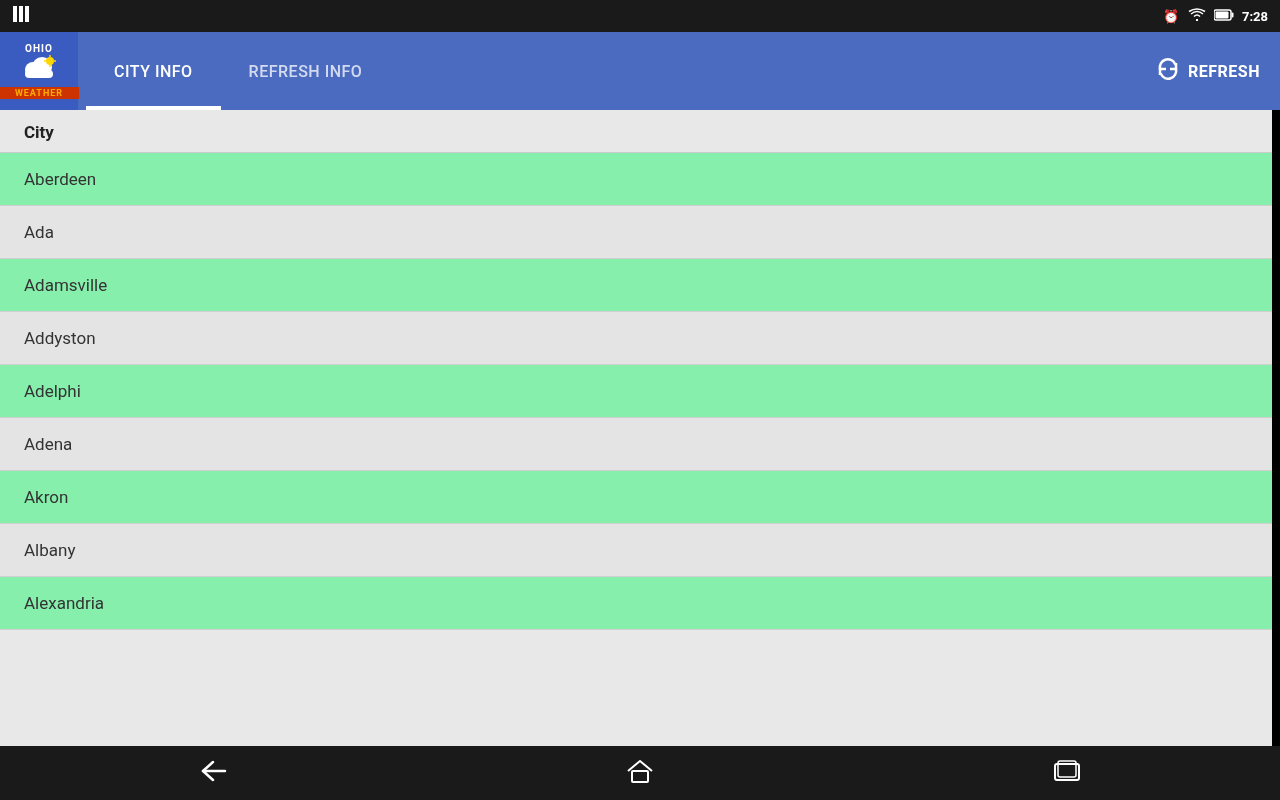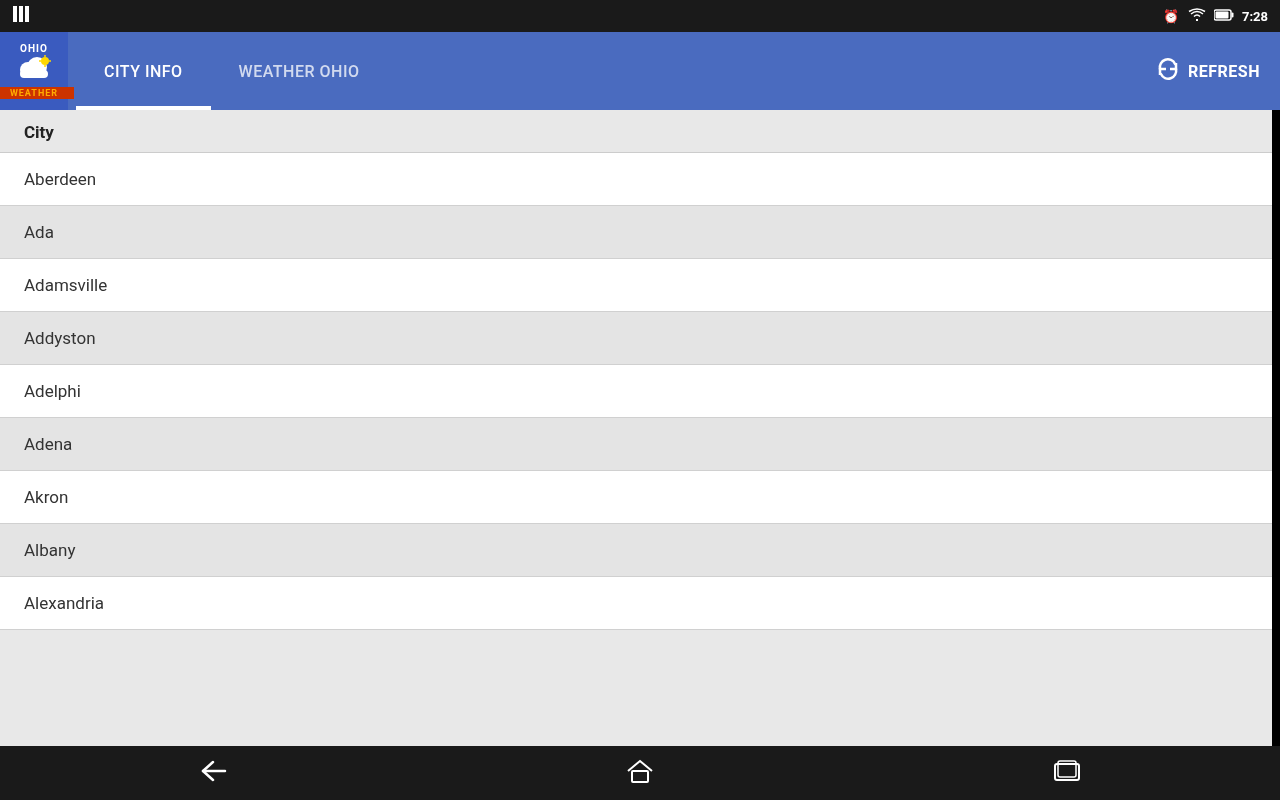--- a/index.html
+++ b/index.html
@@ -23,21 +23,21 @@
     
     .app-bar {
       width: 1280px;
       height: 78px;
       background: #4a6bbf;
       display: flex;
       align-items: center;
       padding: 0 0;
     }
     .app-logo {
-      width: 68px;
+      width: 78px;
       height: 78px;
       background: #3a5bbf;
       display: flex;
       flex-direction: column;
       align-items: center;
       justify-content: center;
       flex-shrink: 0;
     }
     .logo-top {
       font-size: 10px;
@@ -124,21 +124,21 @@
       border-bottom: 1px solid #ccc;
     }
 
     
     .city-list { background: #e8e8e8; }
     .city-row {
       padding: 16px 24px;
       font-size: 17px;
       color: #333;
       border-bottom: 1px solid #d0d0d0;
-      background: #ffffff;
+      background: #86efac;
       cursor: pointer;
     }
     .city-row:nth-child(even) {
       background: #e4e4e4;
     }
 
     
     .nav-bar {
       width: 1280px;
       height: 54px;
@@ -211,21 +211,21 @@
       </svg>
     </span>
     <span class="logo-bottom">WEATHER</span>
   </div>
 
   <div class="tabs-area">
     <div class="tab active">
       <span>CITY INFO</span>
     </div>
     <div class="tab">
-      <span>WEATHER OHIO</span>
+      <span>REFRESH INFO</span>
     </div>
   </div>
 
   <div class="refresh-btn">
     <span class="refresh-icon">
       <svg width="24" height="24" viewBox="0 0 24 24" fill="none" stroke="white" stroke-width="2.5">
         <path d="M20 12A8 8 0 0 1 4.93 17.07" stroke-linecap="round"></path>
         <path d="M4 12A8 8 0 0 1 19.07 6.93" stroke-linecap="round"></path>
         <polyline points="20,6 20,12 14,12" fill="none" stroke="white" stroke-width="2.5"></polyline>
         <polyline points="4,18 4,12 10,12" fill="none" stroke="white" stroke-width="2.5"></polyline>

